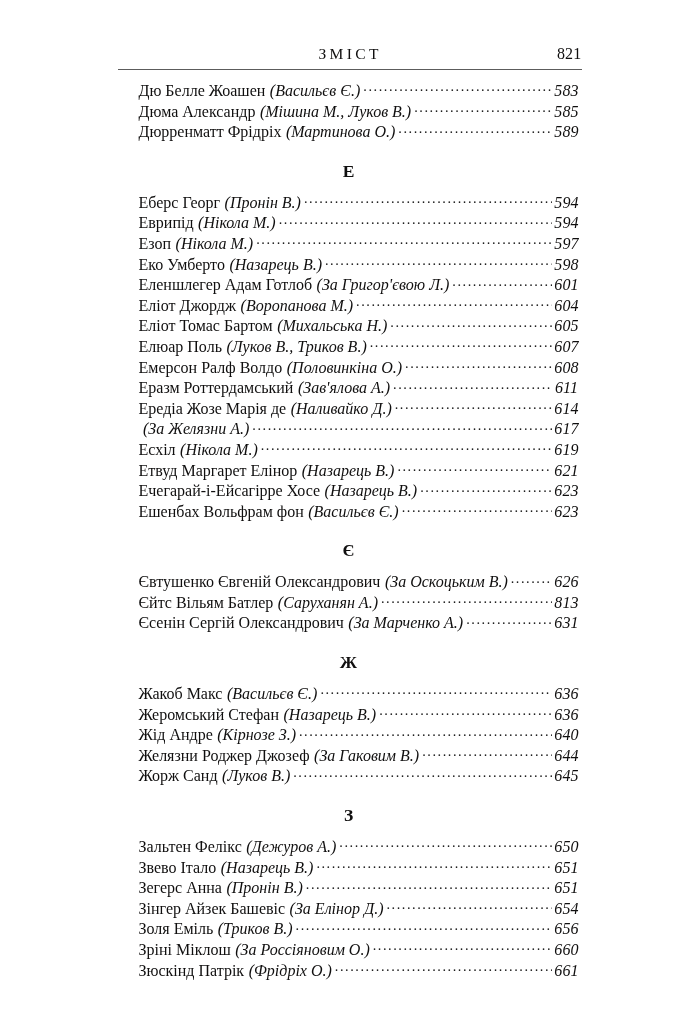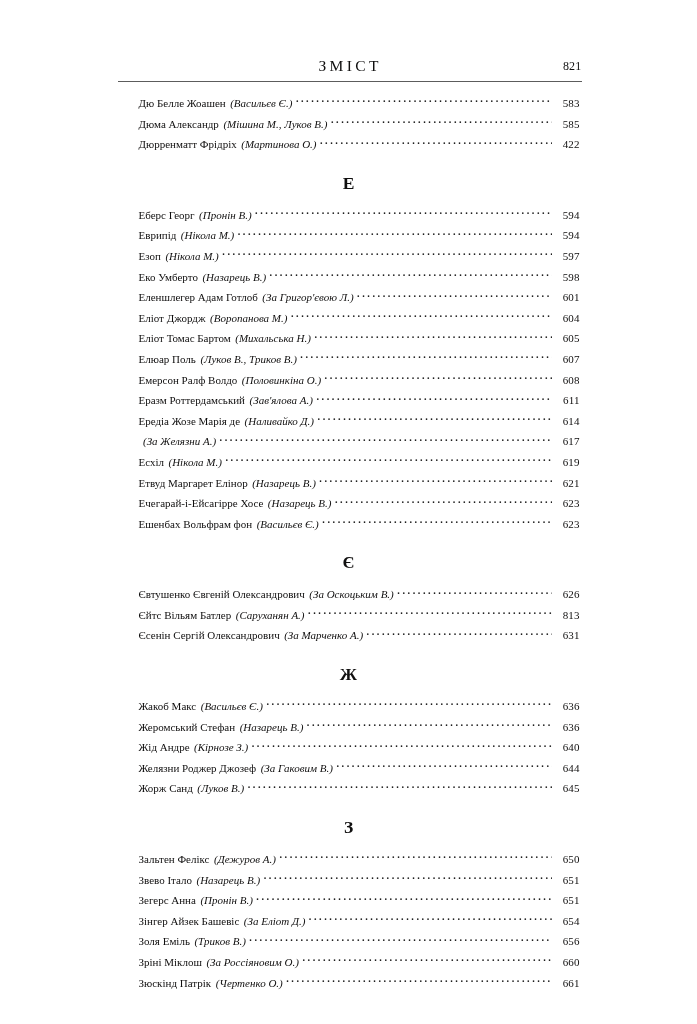--- a/index.html
+++ b/index.html
@@ -14,21 +14,21 @@
     position: relative;
     font-family: "Liberation Serif", "DejaVu Serif", serif;
     color: #100f0f;
     overflow: hidden;
   }
   .page {
     position: absolute;
     left: 0; top: 0;
     width: 697px;
     height: 1024px;
-    padding: 12px;
+    padding: 0;
   }
   
   .runhead {
     position: relative;
     width: 462px;
     margin: 44px auto 0 auto;
     height: 26px;
   }
   .runhead-title {
     position: absolute;
@@ -39,21 +39,21 @@
     letter-spacing: 3.4px;
     text-indent: 3.4px;
     font-weight: 400;
     line-height: 18px;
     white-space: nowrap;
   }
   .runhead-pageno {
     position: absolute;
     right: -2px;
     top: 0px;
-    font-size: 12px;
+    font-size: 16px;
     line-height: 20px;
     letter-spacing: 0.2px;
   }
   .runhead-rule {
     position: absolute;
     left: 0;
     right: -2px;
     top: 25px;
     border-top: 1.1px solid #5c5c5c;
   }
@@ -68,21 +68,21 @@
     font-weight: bold;
     font-size: 17.5px;
     line-height: 20px;
     margin: 18px 0 12px 0;
   }
   .section:first-child .section-letter { display: none; }
   .entries { }
   .entry {
     display: flex;
     align-items: baseline;
-    font-size: 11px;
+    font-size: 16px;
     line-height: 20.6px;
     white-space: nowrap;
     padding-left: 21px;
   }
   .entry-name {
     flex: 0 0 auto;
   }
   .entry-author {
     flex: 0 0 auto;
     font-style: italic;
@@ -100,23 +100,24 @@
     position: absolute;
     left: 0;
     bottom: -1px;
     letter-spacing: 1.55px;
     font-size: 14.3px;
     color: #1a1a1a;
     white-space: nowrap;
   }
   .entry-page {
     flex: 0 0 auto;
-    text-align: right;
+    text-align: center;
     min-width: 26px;
     letter-spacing: 0.1px;
+    font-style: italic;
   }
 </style>
 </head>
 <body>
 
 <div class="page">
 
   <div class="runhead">
     <div class="runhead-title">ЗМІСТ</div>
     <div class="runhead-pageno">821</div>
@@ -135,21 +136,21 @@
           <div class="entry">
             <span class="entry-name">Дюма Александр</span>
             <span class="entry-author">(Мішина М., Луков В.)</span>
             <span class="entry-leader"></span>
             <span class="entry-page">585</span>
           </div>
           <div class="entry">
             <span class="entry-name">Дюрренматт Фрідріх</span>
             <span class="entry-author">(Мартинова О.)</span>
             <span class="entry-leader"></span>
-            <span class="entry-page">422</span>
+            <span class="entry-page">589</span>
           </div>
         </div>
       </div>
       <div class="section">
         <div class="section-letter">Е</div>
         <div class="entries">
           <div class="entry">
             <span class="entry-name">Еберс Георг</span>
             <span class="entry-author">(Пронін В.)</span>
             <span class="entry-leader"></span>
@@ -320,39 +321,39 @@
             <span class="entry-page">651</span>
           </div>
           <div class="entry">
             <span class="entry-name">Зегерс Анна</span>
             <span class="entry-author">(Пронін В.)</span>
             <span class="entry-leader"></span>
             <span class="entry-page">651</span>
           </div>
           <div class="entry">
             <span class="entry-name">Зінгер Айзек Башевіс</span>
-            <span class="entry-author">(За Еліот Д.)</span>
+            <span class="entry-author">(За Елінор Д.)</span>
             <span class="entry-leader"></span>
             <span class="entry-page">654</span>
           </div>
           <div class="entry">
             <span class="entry-name">Золя Еміль</span>
             <span class="entry-author">(Триков В.)</span>
             <span class="entry-leader"></span>
             <span class="entry-page">656</span>
           </div>
           <div class="entry">
             <span class="entry-name">Зріні Міклош</span>
             <span class="entry-author">(За Россіяновим О.)</span>
             <span class="entry-leader"></span>
             <span class="entry-page">660</span>
           </div>
           <div class="entry">
             <span class="entry-name">Зюскінд Патрік</span>
-            <span class="entry-author">(Чертенко О.)</span>
+            <span class="entry-author">(Фрідріх О.)</span>
             <span class="entry-leader"></span>
             <span class="entry-page">661</span>
           </div>
         </div>
       </div>
     </div>
 
 </div>
 
 </body></html>

